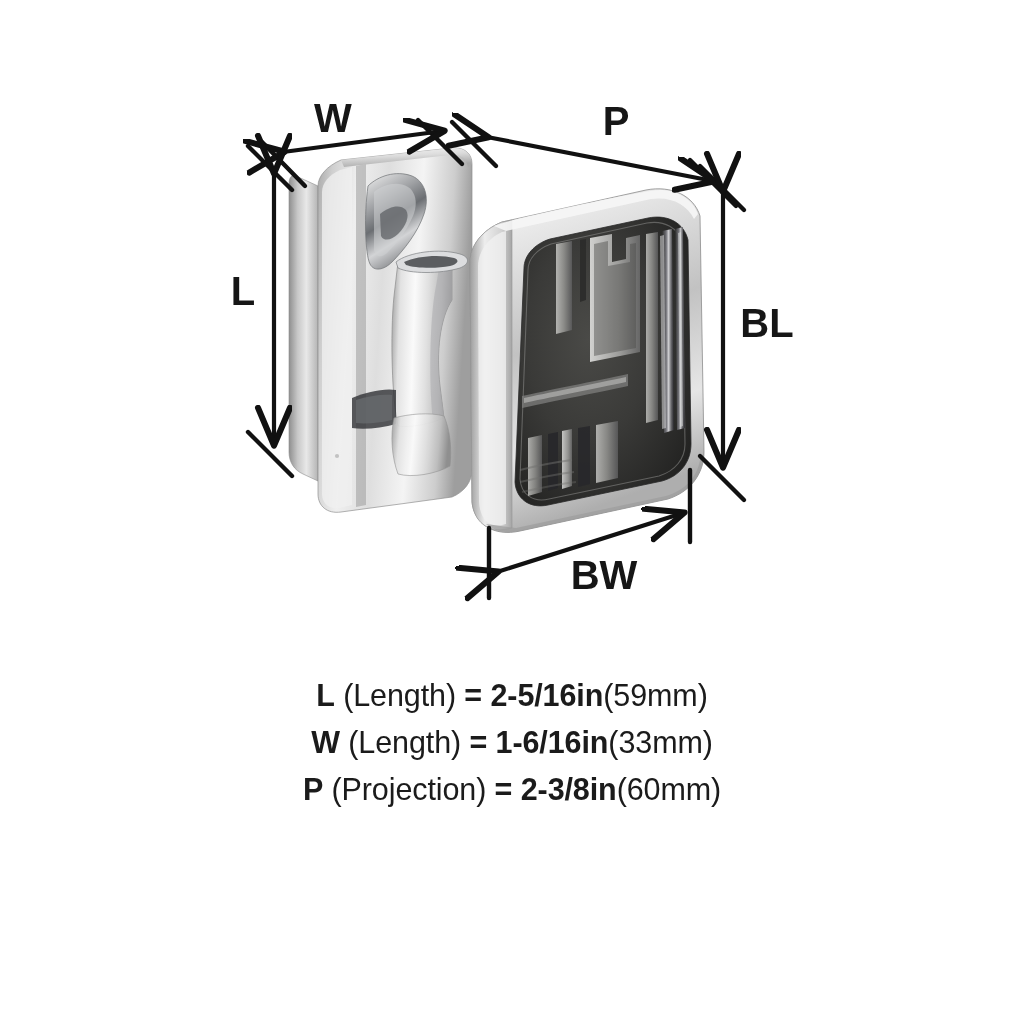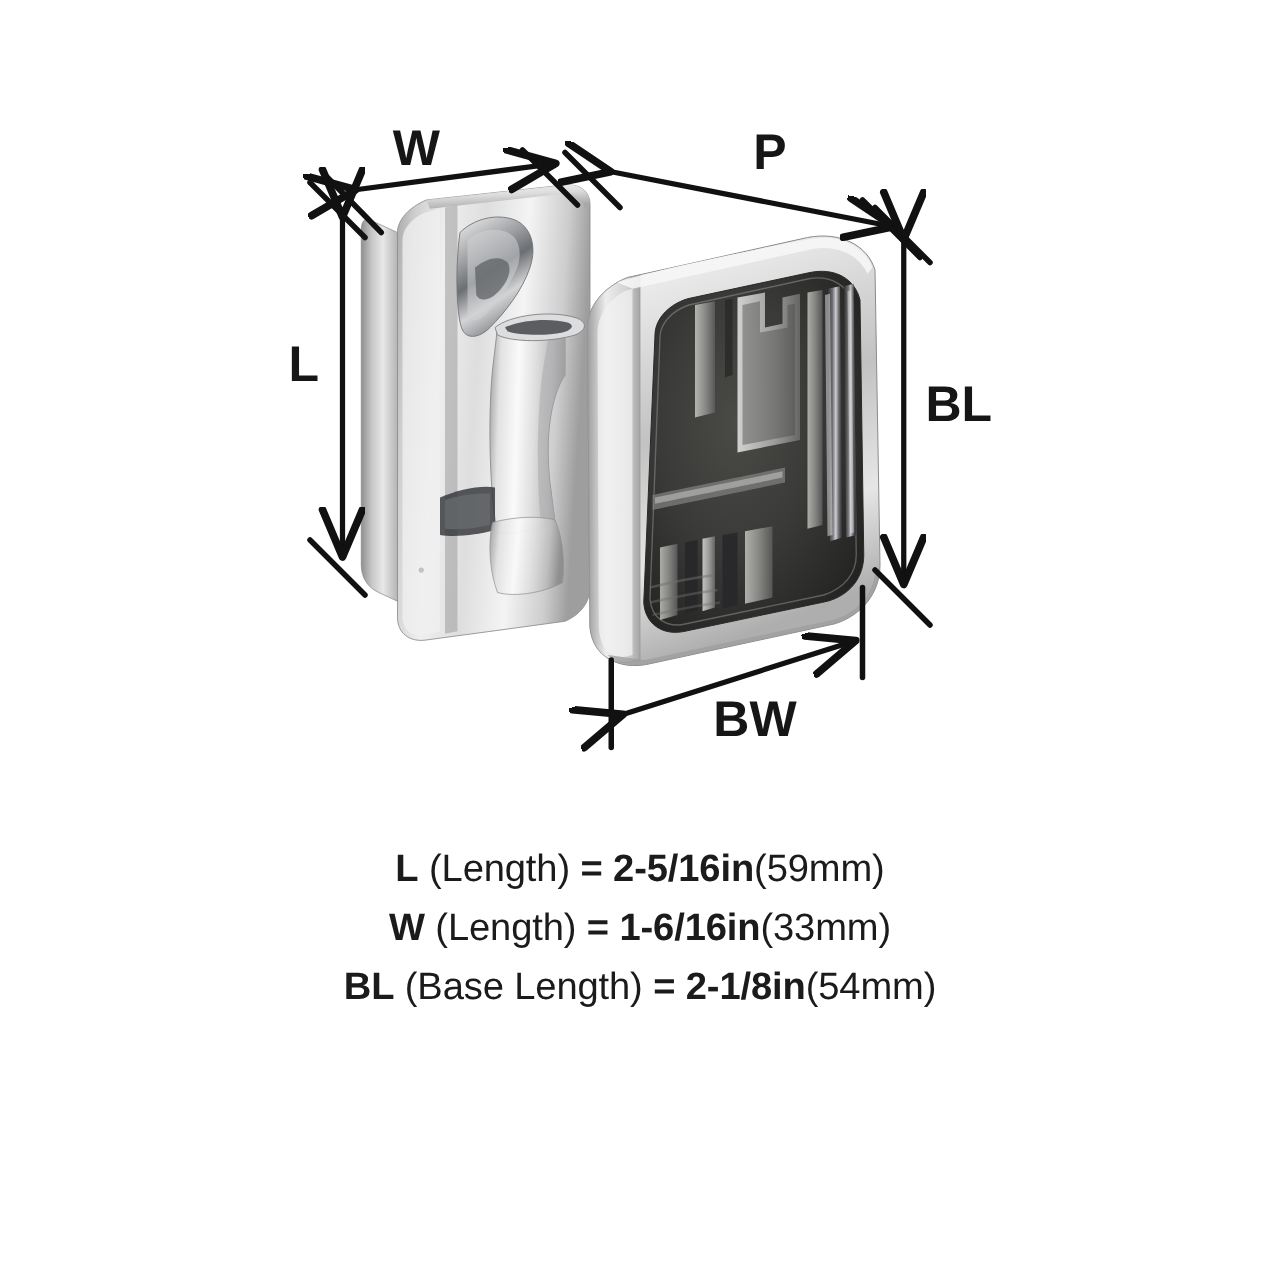--- a/index.html
+++ b/index.html
@@ -289,20 +289,20 @@
   <div id="specs">
 
     <div class="spec-line">
       <span class="abbr">L</span><span class="name"> (Length)</span><span class="eq"> = </span><span class="val">2-5/16in</span><span class="metric">(59mm)</span>
     </div>
 
     <div class="spec-line">
       <span class="abbr">W</span><span class="name"> (Length)</span><span class="eq"> = </span><span class="val">1-6/16in</span><span class="metric">(33mm)</span>
     </div>
 
-
     <div class="spec-line">
-      <span class="abbr">BL</span><span class="name"> (Base Length)</span><span class="eq"> = </span><span class="val">2-1/8in</span><span class="metric">(54mm)</span>
+      <span class="abbr">P</span><span class="name"> (Projection)</span><span class="eq"> = </span><span class="val">2-3/8in</span><span class="metric">(60mm)</span>
     </div>
+
 
 
   </div>
 </div>
 
 </body></html>

